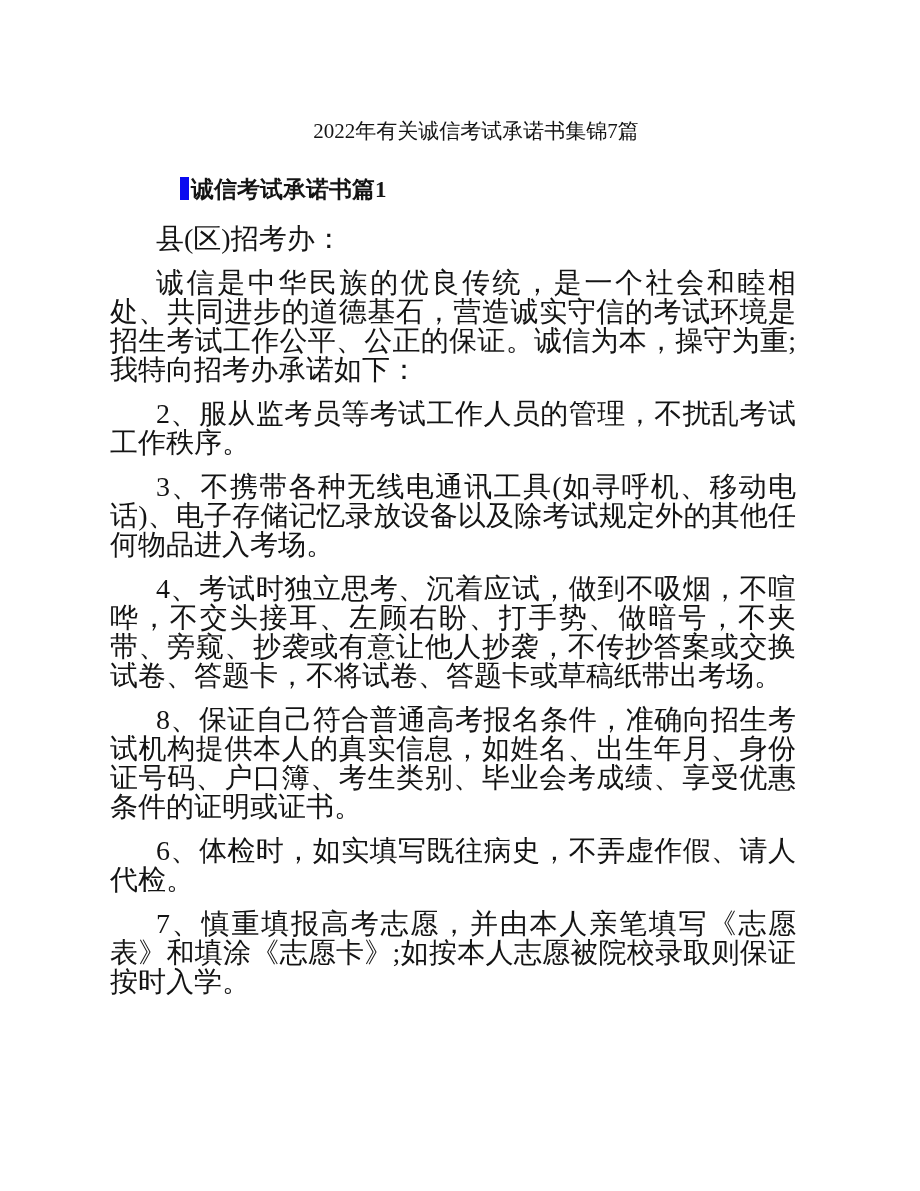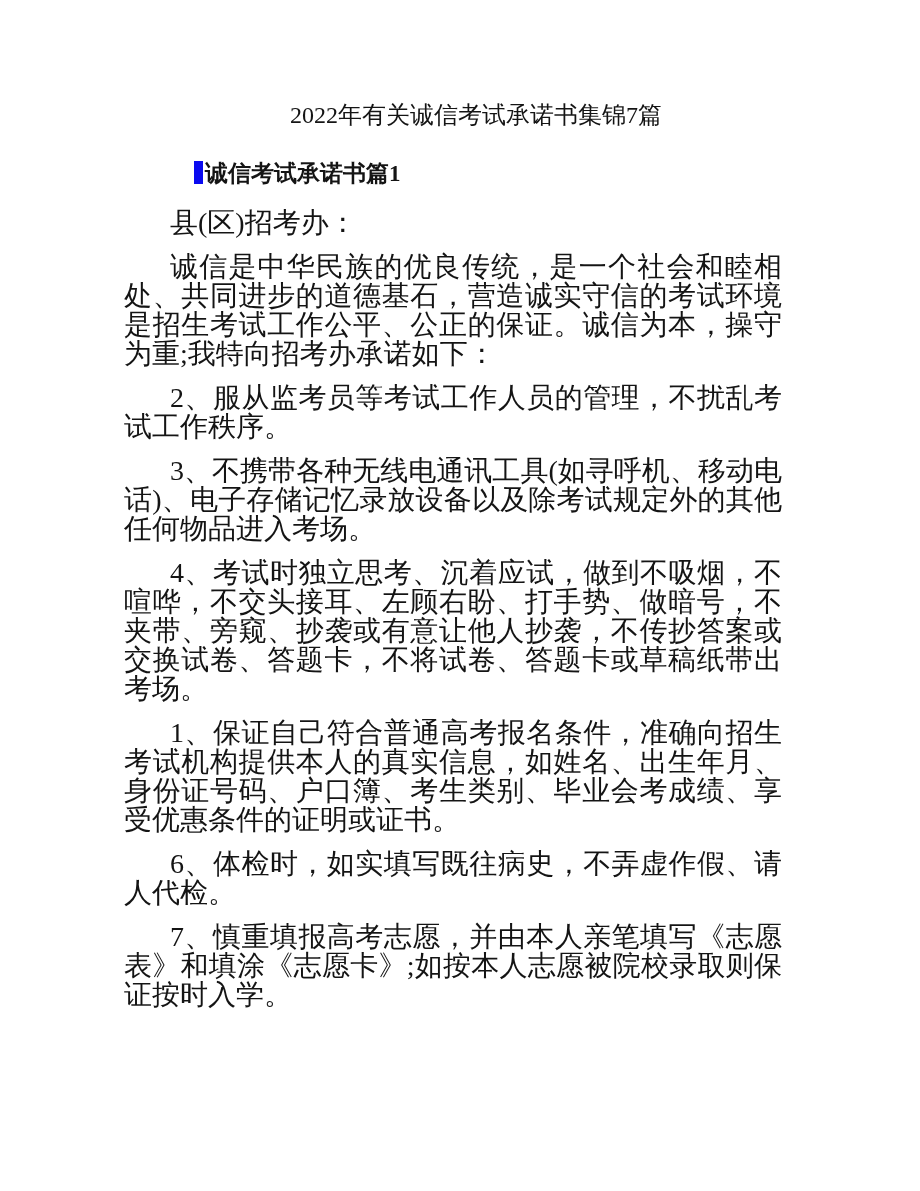--- a/index.html
+++ b/index.html
@@ -12,24 +12,24 @@
     width: 920px; height: 1191px;
     overflow: hidden;
     font-family: "Liberation Serif", serif;
     color: var(--ink);
   }
   .page {
     width: 920px; height: 1191px;
     padding: 100px 122px 30px 108px;
   }
   .doc-title {
-    font-size: 24px;
+    font-size: 21px;
     font-weight: normal;
     line-height: 30px;
-    margin: 0;
+    margin: 16px;
     text-align: center;
     text-indent: 46px;
     white-space: nowrap;
   }
   .sec-heading {
     font-size: 23px;
     font-weight: bold;
     line-height: 32px;
     margin: 28px 0 18px 0;
     padding-left: 70px;
@@ -43,39 +43,39 @@
   }
   .body-par {
     font-size: 28px;
     line-height: 29px;
     margin: 0 0 15px 0;
     text-indent: 46px;
     text-align: justify;
     letter-spacing: 0;
     word-break: break-all;
   }
-  section { margin: 16px; padding: 0; }
+  section { margin: 2px; padding: 0; }
 </style>
 </head>
 <body>
 
 <div class="page">
 
   <h1 class="doc-title">2022年有关诚信考试承诺书集锦7篇</h1>
 
   <section>
     <h2 class="sec-heading">
       <span class="bullet"></span><span>诚信考试承诺书篇1</span>
     </h2>
     <p class="body-par">县(区)招考办：</p>
     <p class="body-par">诚信是中华民族的优良传统，是一个社会和睦相处、共同进步的道德基石，营造诚实守信的考试环境是招生考试工作公平、公正的保证。诚信为本，操守为重;我特向招考办承诺如下：</p>
     <p class="body-par">2、服从监考员等考试工作人员的管理，不扰乱考试工作秩序。</p>
     <p class="body-par">3、不携带各种无线电通讯工具(如寻呼机、移动电话)、电子存储记忆录放设备以及除考试规定外的其他任何物品进入考场。</p>
     <p class="body-par">4、考试时独立思考、沉着应试，做到不吸烟，不喧哗，不交头接耳、左顾右盼、打手势、做暗号，不夹带、旁窥、抄袭或有意让他人抄袭，不传抄答案或交换试卷、答题卡，不将试卷、答题卡或草稿纸带出考场。</p>
-    <p class="body-par">1、保证自己符合普通高考报名条件，准确向招生考试机构提供本人的真实信息，如姓名、出生年月、身份证号码、户口簿、考生类别、毕业会考成绩、享受优惠条件的证明或证书。</p>
+    <p class="body-par">8、保证自己符合普通高考报名条件，准确向招生考试机构提供本人的真实信息，如姓名、出生年月、身份证号码、户口簿、考生类别、毕业会考成绩、享受优惠条件的证明或证书。</p>
     <p class="body-par">6、体检时，如实填写既往病史，不弄虚作假、请人代检。</p>
     <p class="body-par">7、慎重填报高考志愿，并由本人亲笔填写《志愿表》和填涂《志愿卡》;如按本人志愿被院校录取则保证按时入学。</p>
   </section>
 
   <section>
   </section>
 
 </div>
 
 </body></html>

